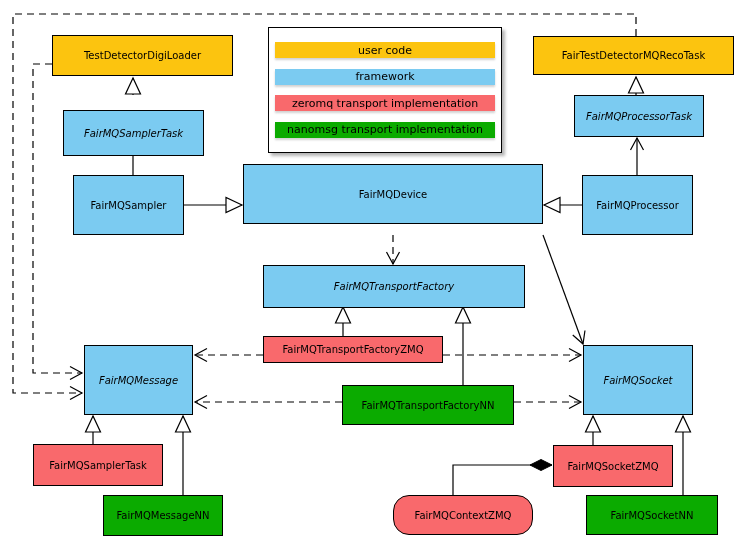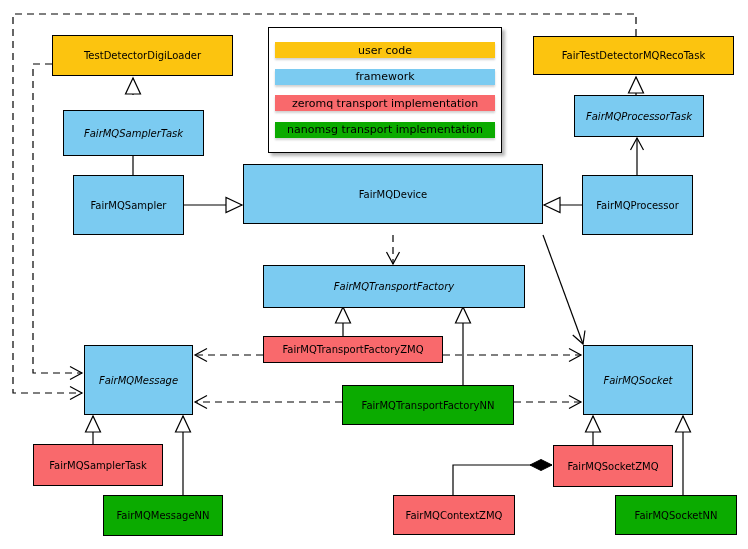--- a/index.html
+++ b/index.html
@@ -29,23 +29,23 @@
   #n-sampler{left:73px;top:175px;width:111px;height:60px;}
   #n-device{left:243px;top:164px;width:300px;height:60px;}
   #n-processor{left:582px;top:175px;width:111px;height:60px;}
   #n-transport_factory{left:263px;top:265px;width:262px;height:43px;}
   #n-transport_factory_zmq{left:263px;top:336px;width:180px;height:27px;text-align:right;}
   #n-transport_factory_nn{left:342px;top:385px;width:172px;height:40px;}
   #n-message{left:84px;top:345px;width:109px;height:70px;}
   #n-socket{left:583px;top:345px;width:110px;height:70px;}
   #n-message_zmq{left:33px;top:444px;width:130px;height:42px;}
   #n-message_nn{left:103px;top:495px;width:120px;height:41px;}
-  #n-context_zmq{left:393px;top:495px;width:122px;height:40px;}
+  #n-context_zmq{left:393px;top:495px;width:140px;height:40px;border-radius:16px;}
   #n-socket_zmq{left:553px;top:445px;width:120px;height:42px;}
-  #n-socket_nn{left:615px;top:495px;width:122px;height:40px;}
+  #n-socket_nn{left:586px;top:495px;width:132px;height:40px;}
 
   
   #legend{
     position:absolute;left:268px;top:27px;width:234px;height:126px;z-index:2;
     background:#fff;border:1px solid #000;box-shadow:3px 3px 3px #b5b5b5;
     box-sizing:border-box;display:flex;flex-direction:column;
     justify-content:space-evenly;padding:4px 6px;
   }
   .legend-row{
     height:16px;display:flex;align-items:center;justify-content:center;

